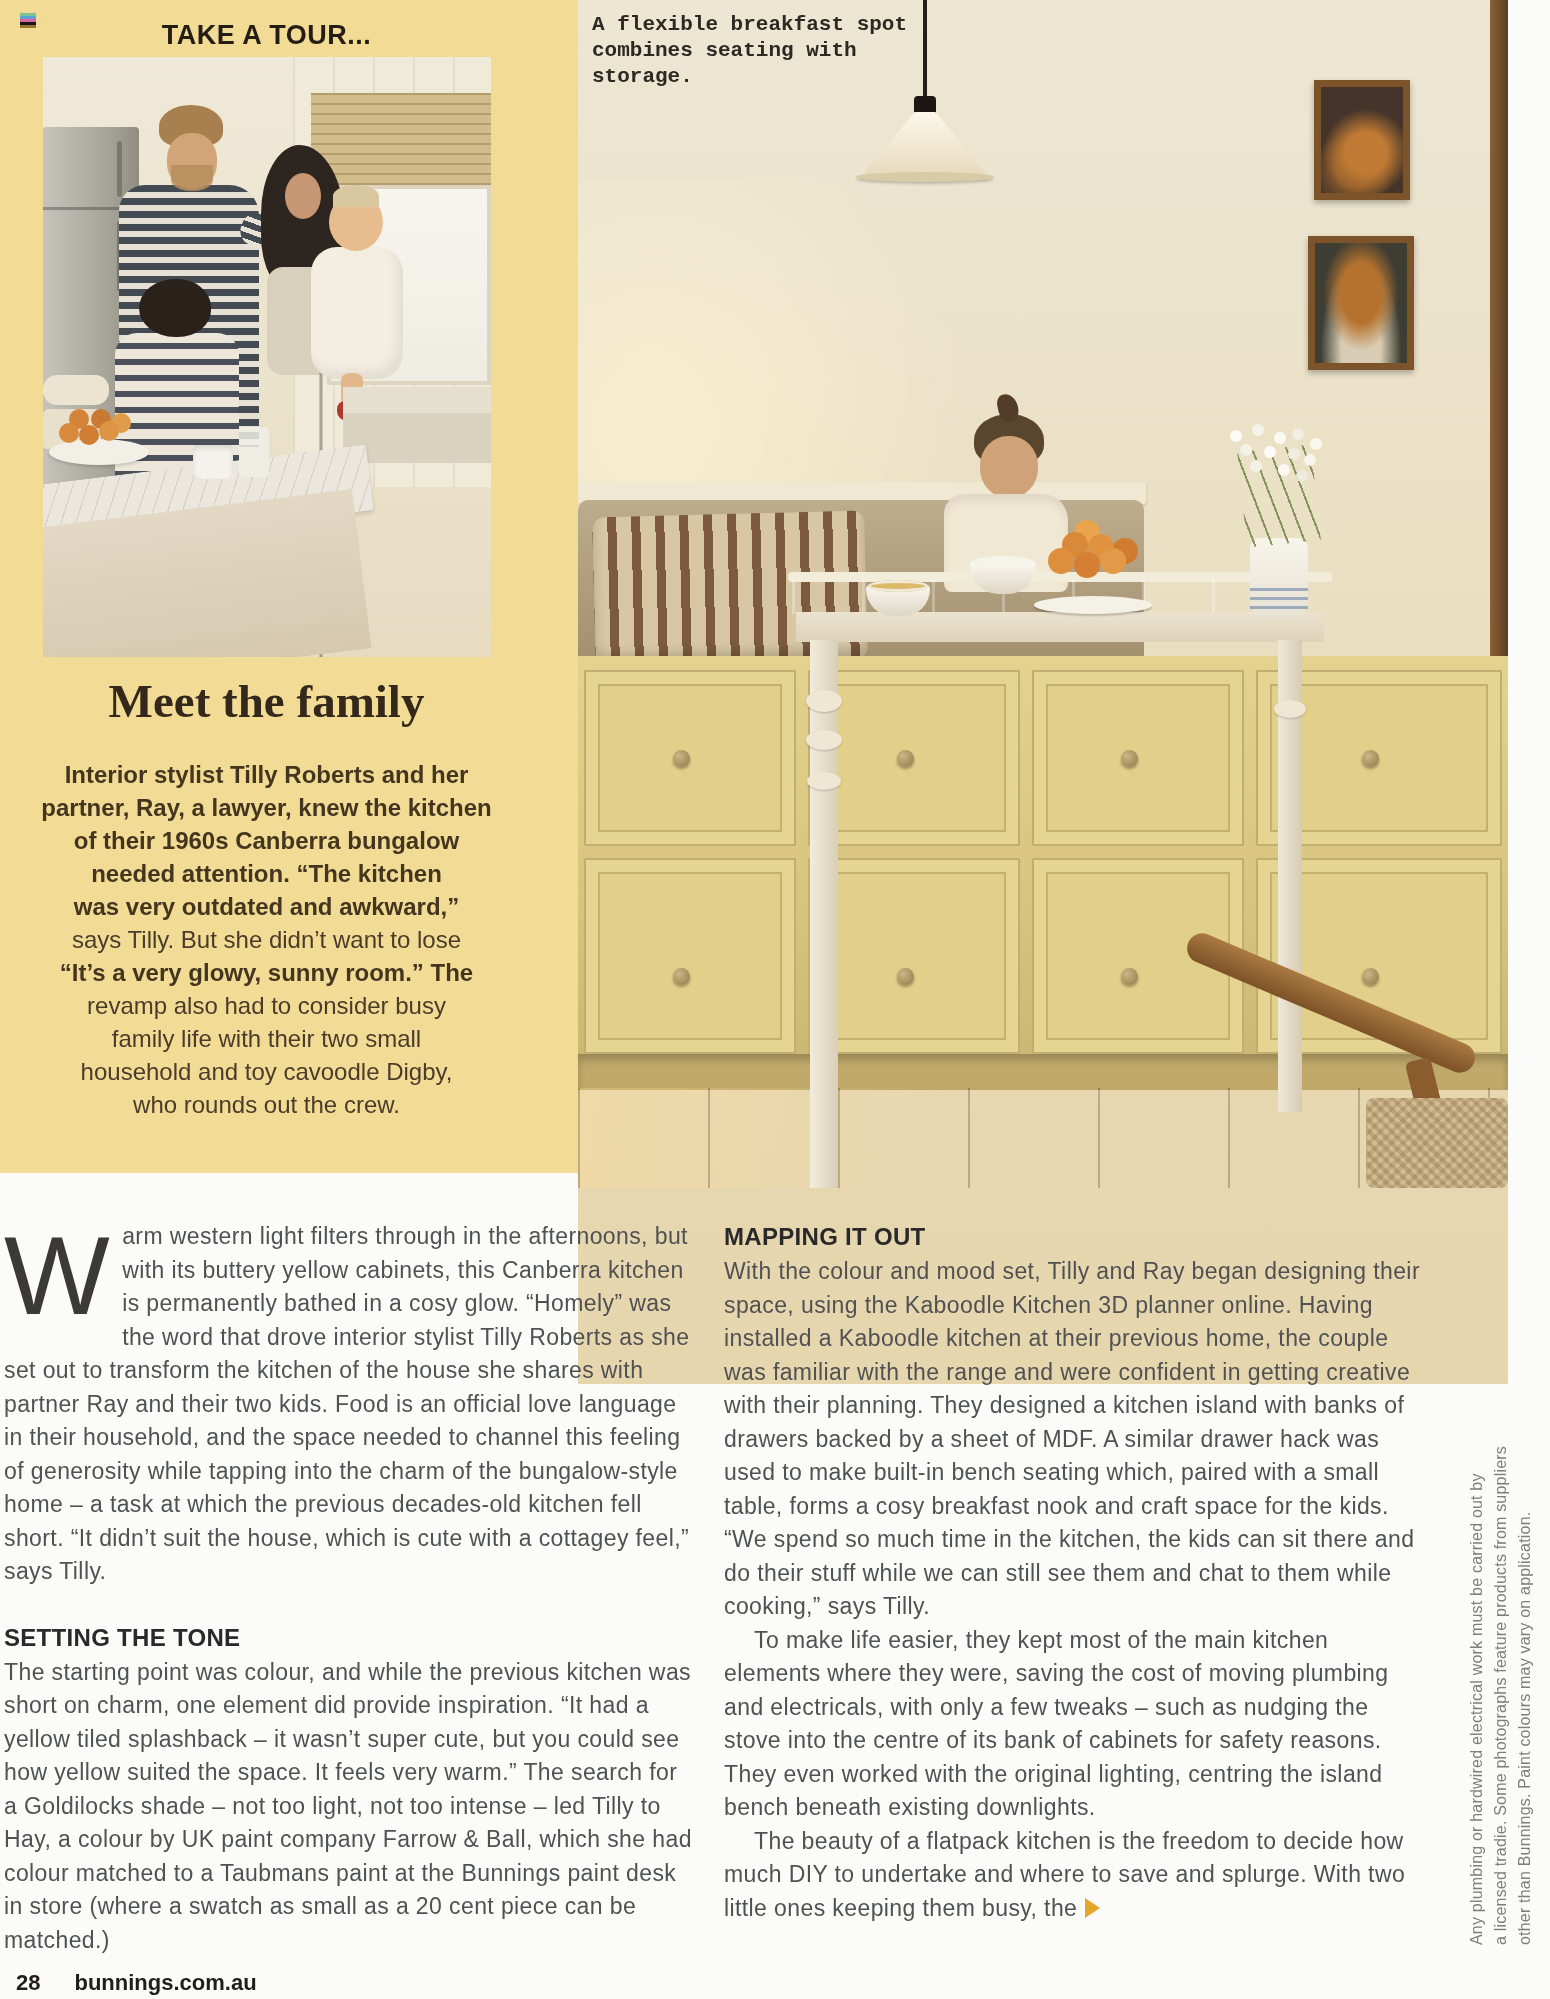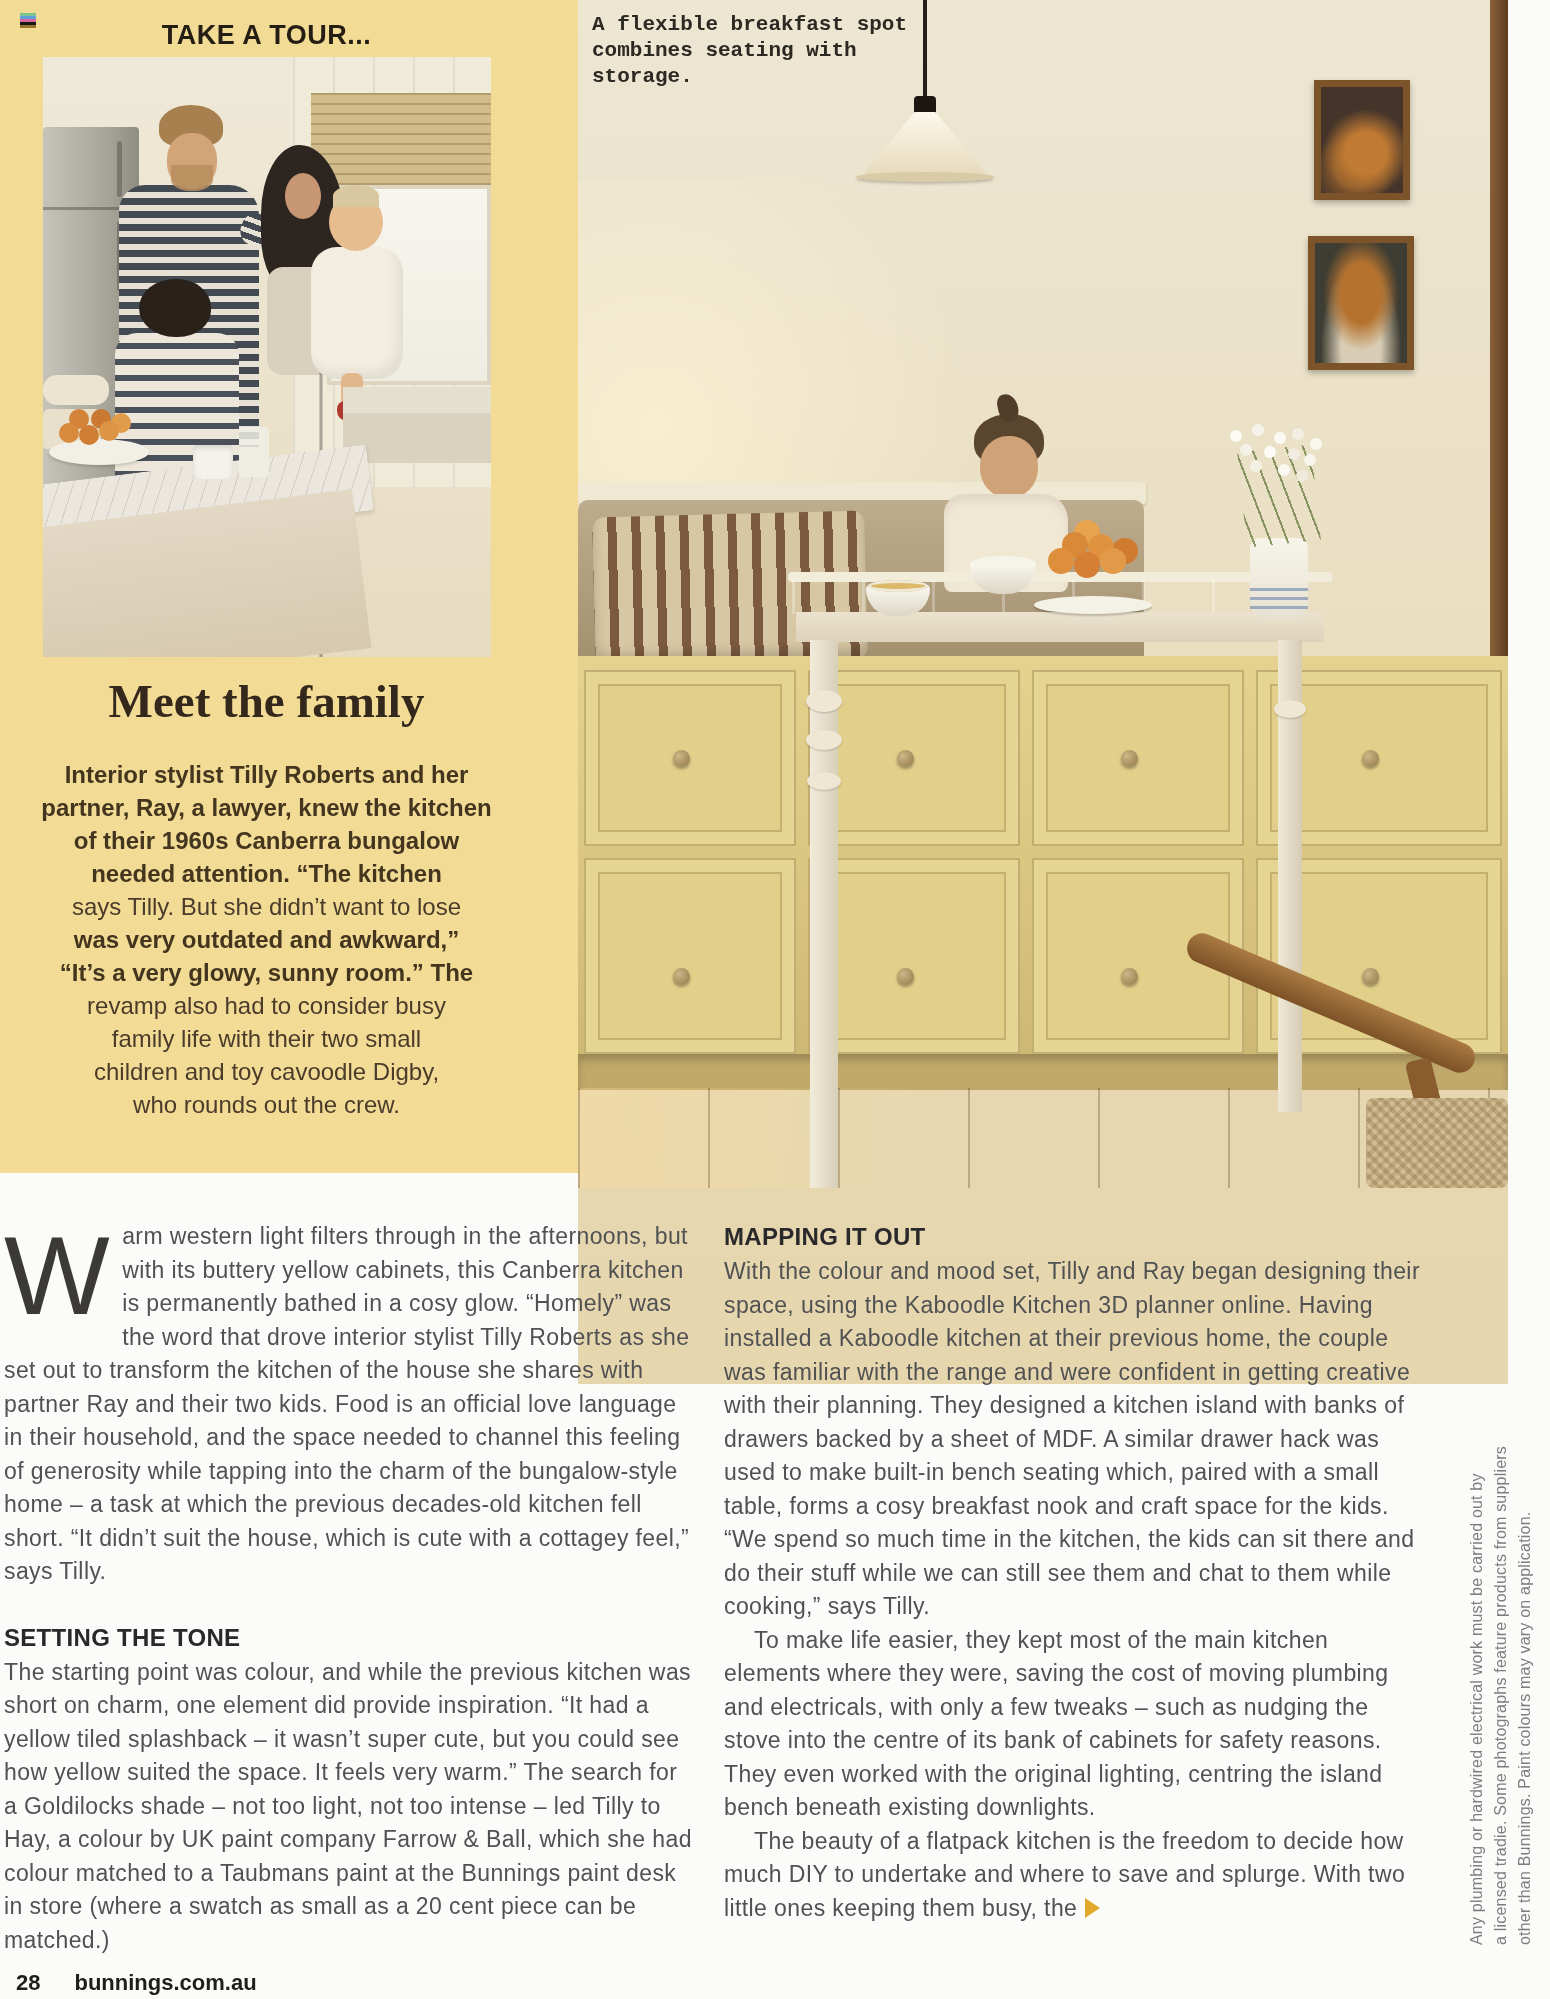--- a/index.html
+++ b/index.html
@@ -183,26 +183,26 @@
       <div class="lp-cup"></div>
       <div class="lp-jar"></div>
     </div>
 
     <div class="tour-title">Meet the family</div>
     <div class="tour-intro">
         <div class="line bold">Interior stylist Tilly Roberts and her</div>
         <div class="line bold">partner, Ray, a lawyer, knew the kitchen</div>
         <div class="line bold">of their 1960s Canberra bungalow</div>
         <div class="line bold">needed attention. “The kitchen</div>
+        <div class="line bold">was very outdated and awkward,”</div>
         <div class="line">says Tilly. But she didn’t want to lose</div>
-        <div class="line bold">was very outdated and awkward,”</div>
         <div class="line bold">“It’s a very glowy, sunny room.” The</div>
         <div class="line">revamp also had to consider busy</div>
         <div class="line">family life with their two small</div>
-        <div class="line">children and toy cavoodle Digby,</div>
+        <div class="line">household and toy cavoodle Digby,</div>
         <div class="line">who rounds out the crew.</div>
       </div>
   </div>
 
   <div id="rphoto">
     <div class="rp-light"></div>
     <div class="rp-doorframe"></div>
     <div class="rp-frame rp-frameA">
         <div class="rp-artA"></div>
       </div>

